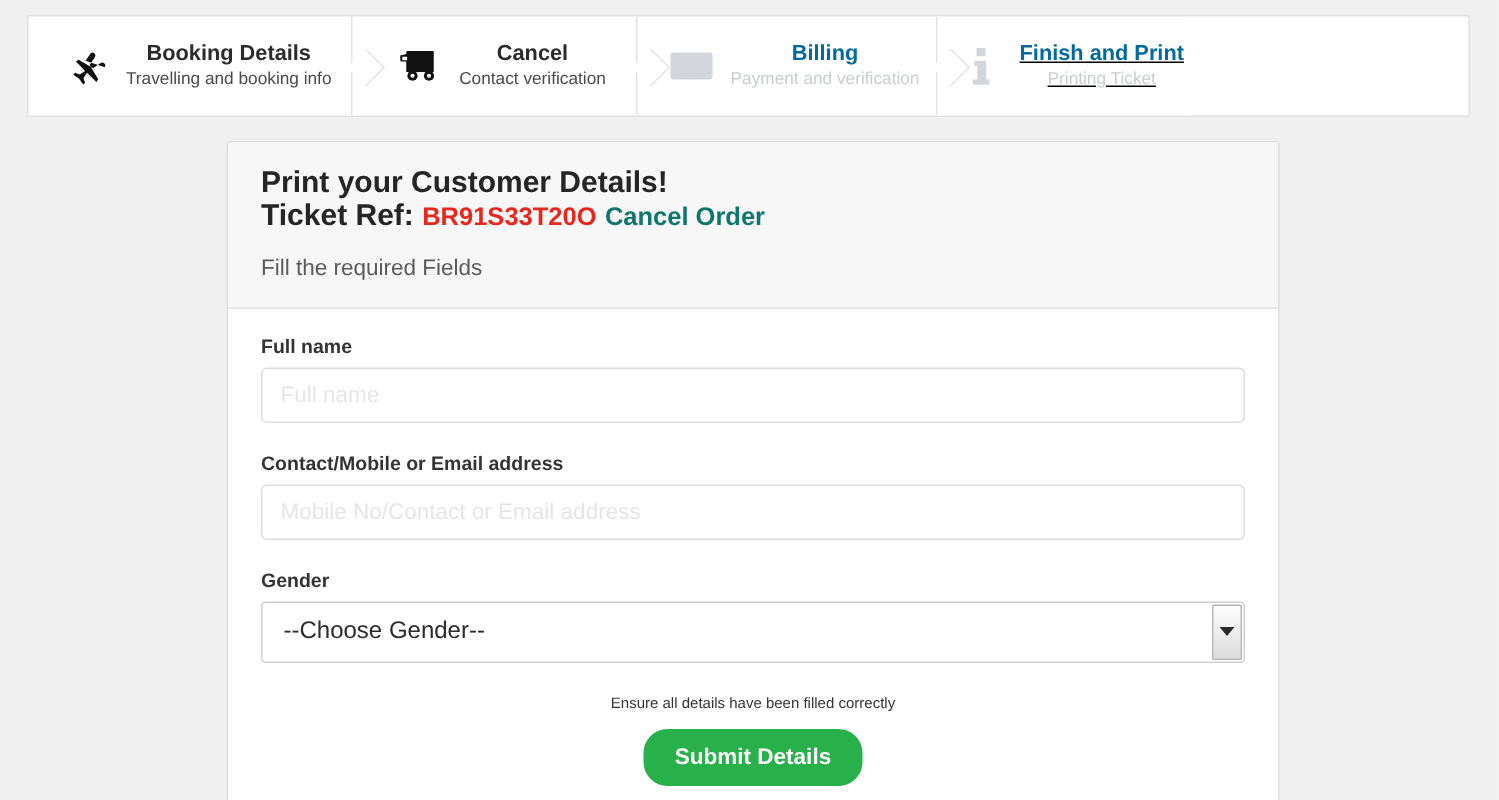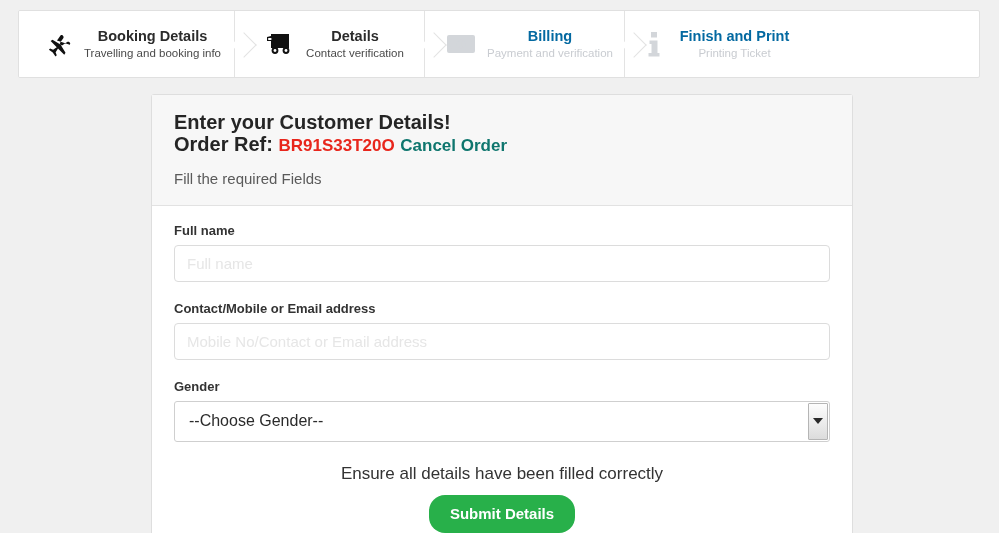--- a/index.html
+++ b/index.html
@@ -29,21 +29,21 @@
     align-items: center;
     justify-content: center;
     flex: 0 0 auto;
     padding: 0 10px 0 16px;
     background: #ffffff;
   }
   .step.s1 { width: 215px; }
   .step.s2 { width: 190px; }
   .step.s3 { width: 200px; }
   .step.s4 { width: 186px; }
-  .step.s5 { width: 169px; }
+  .step.s5 { width: 169px; text-decoration: underline; }
 
   
   .step + .step::before {
     content: "";
     position: absolute;
     left: 0; top: 0; bottom: 0;
     width: 1px;
     background: #e3e3e3;
   }
   .step + .step::after {
@@ -190,21 +190,21 @@
     width: 0; height: 0;
     border-left: 5px solid transparent;
     border-right: 5px solid transparent;
     border-top: 6px solid #2a2a2a;
     display: block;
   }
 
   .ensure-text {
     margin: 22px 0 0 0;
     text-align: center;
-    font-size: 17px;
+    font-size: 10px;
     color: #333333;
   }
   .submit-row { text-align: center; margin-top: 11px; }
   .submit-btn {
     display: inline-block;
     padding: 11px 21px;
     font-size: 15px;
     font-weight: bold;
     font-family: "Liberation Sans", sans-serif;
     color: #ffffff;
@@ -239,21 +239,21 @@
         <rect x="7" y="3" width="18" height="14" fill="#111"></rect>
         <circle cx="11" cy="19.5" r="3.4" fill="#111"></circle>
         <circle cx="11" cy="19.5" r="1.4" fill="#fff"></circle>
         <circle cx="22" cy="19.5" r="3.4" fill="#111"></circle>
         <circle cx="22" cy="19.5" r="1.4" fill="#fff"></circle>
         <path fill="#111" d="M3 6h5v4H3z"></path>
         <path fill="#fff" d="M4.2 6.9h3.2v2.2H4.2z"></path>
       </svg>
     </div>
     <div class="step-text">
-      <div class="step-title">Details</div>
+      <div class="step-title">Cancel</div>
       <div class="step-sub">Contact verification</div>
     </div>
   </div>
 
   <div class="step s3 inactive">
     <div class="step-icon">
       <svg width="30" height="24" viewBox="0 0 30 24">
         <rect x="1" y="3" width="28" height="18" rx="2" fill="#d3d6da"></rect>
         <rect x="4.5" y="6.5" width="21" height="11" rx="4" fill="#ffffff"></rect>
         <circle cx="15" cy="12" r="4.3" fill="#d3d6da"></circle>
@@ -279,22 +279,22 @@
       <div class="step-title">Finish and Print</div>
       <div class="step-sub">Printing Ticket</div>
     </div>
   </div>
 
 </div>
 
 <div class="card">
 
   <div class="card-header">
-    <div class="card-title">Enter your Customer Details!</div>
-    <div class="order-line"><span>Order Ref:</span>
+    <div class="card-title">Print your Customer Details!</div>
+    <div class="order-line"><span>Ticket Ref:</span>
       <span class="order-ref">BR91S33T20O</span>
       <a class="cancel-link">Cancel Order</a>
     </div>
     <div class="card-subtitle">Fill the required Fields</div>
   </div>
 
   <div class="card-body">
 
     <label class="field-label">Full name</label>
     <input class="text-input" type="text" placeholder="Full name" style="">

